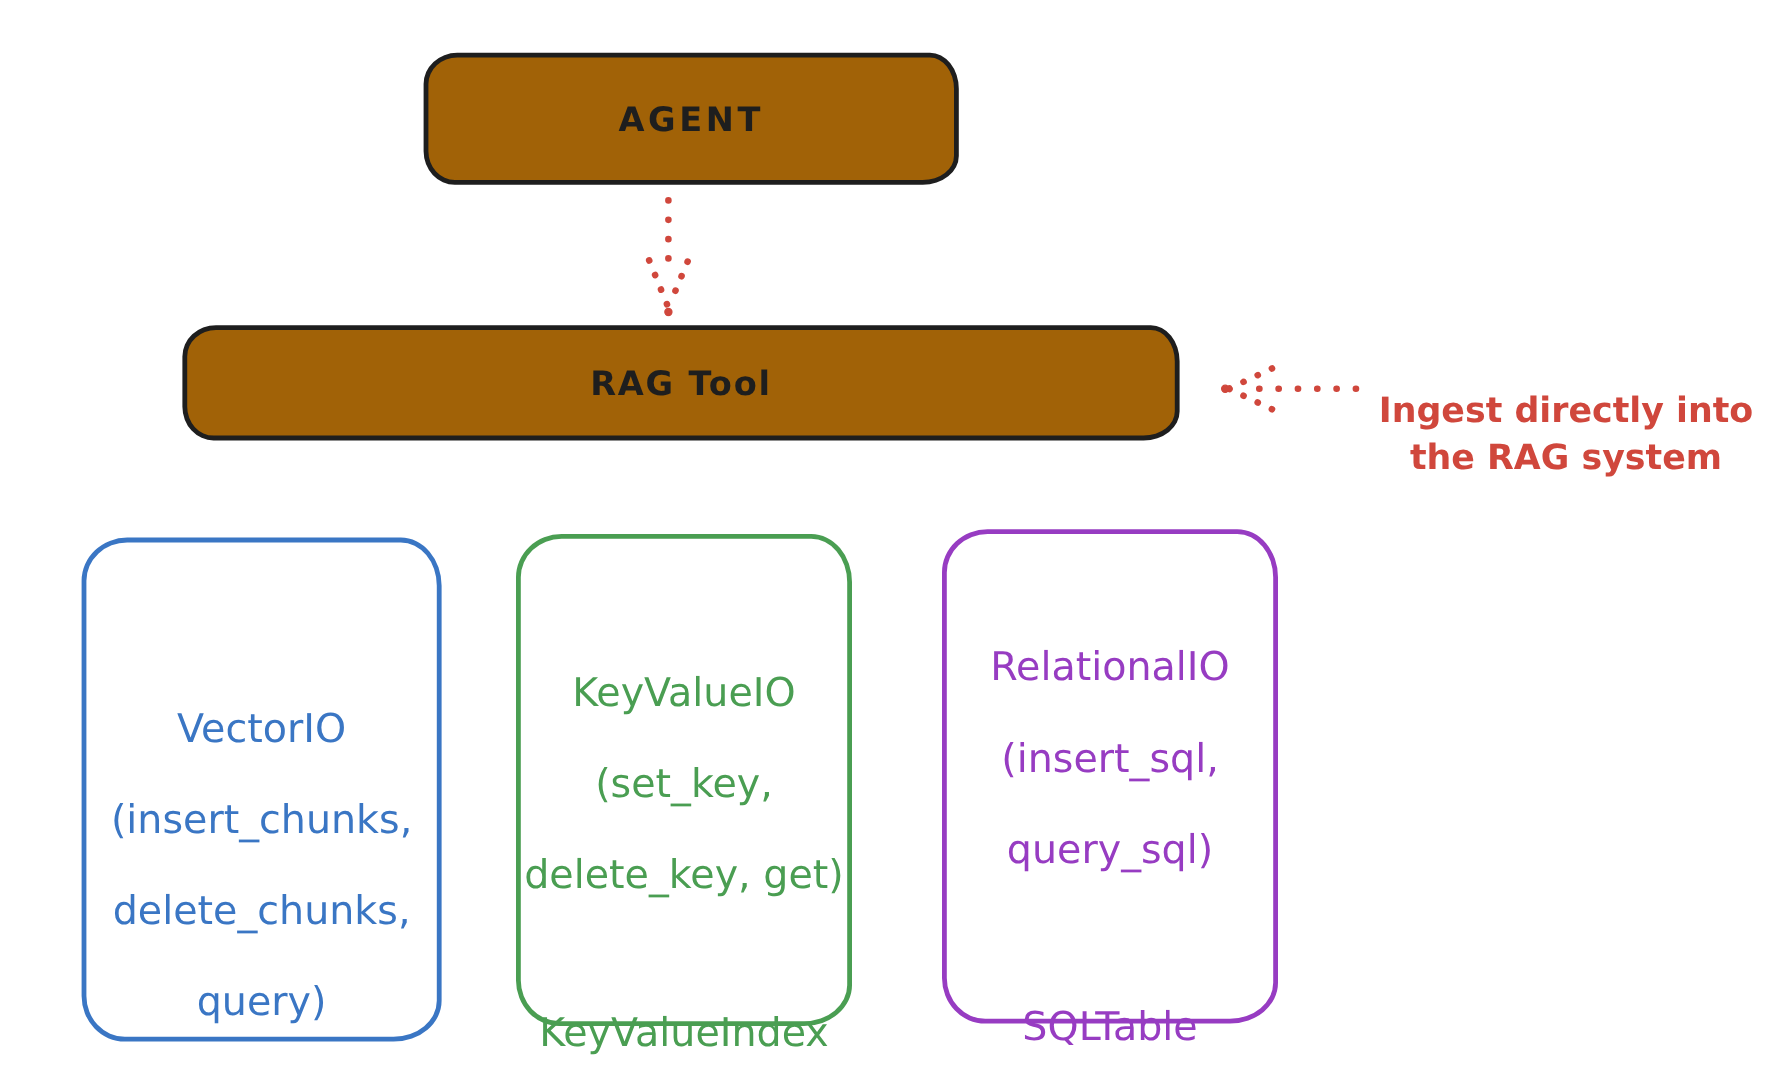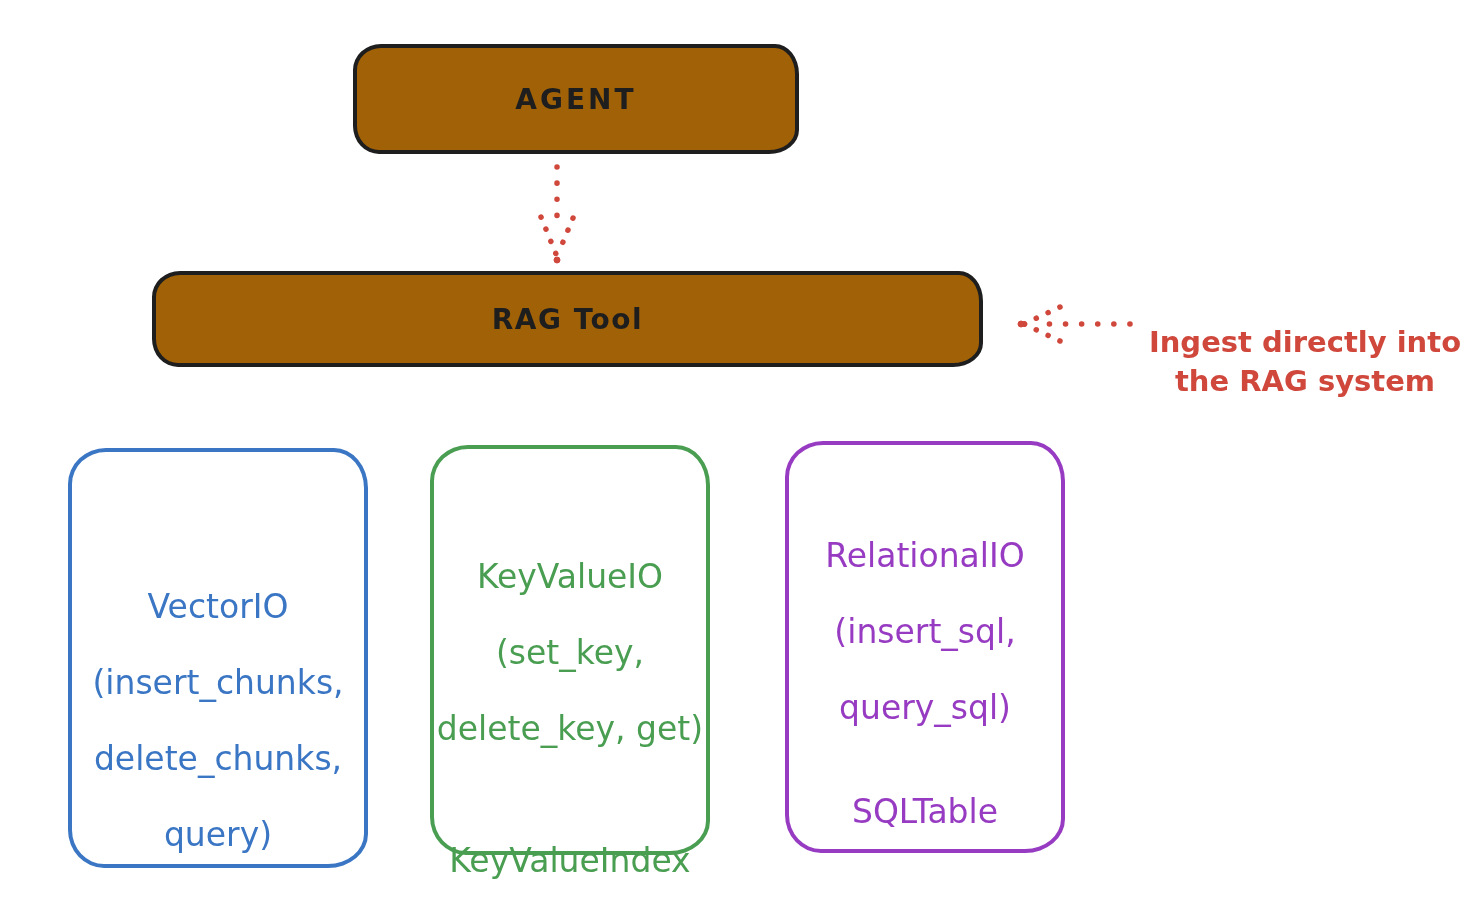--- a/index.html
+++ b/index.html
@@ -65,21 +65,21 @@
     color: var(--c-green);
     padding-top: 71px;
   }
   .keyvalue-box .index-label { margin-top: 56px; }
   .relational-box {
     left: 785px; top: 441px; width: 280px; height: 412px;
     border: 4px solid var(--c-purple);
     color: var(--c-purple);
     padding-top: 54px;
   }
-  .relational-box .index-label { margin-top: 28px; }
+  .relational-box .index-label { margin-top: 72px; }
 
   
   .arrow { position: absolute; }
   .arrow path, .arrow circle { stroke: var(--c-red); fill: var(--c-red); }
   .arrow path {
     fill: none;
     stroke-width: 5.5;
     stroke-linecap: round;
   }
   .arrow .shaft { stroke-dasharray: 0.1 16; }

